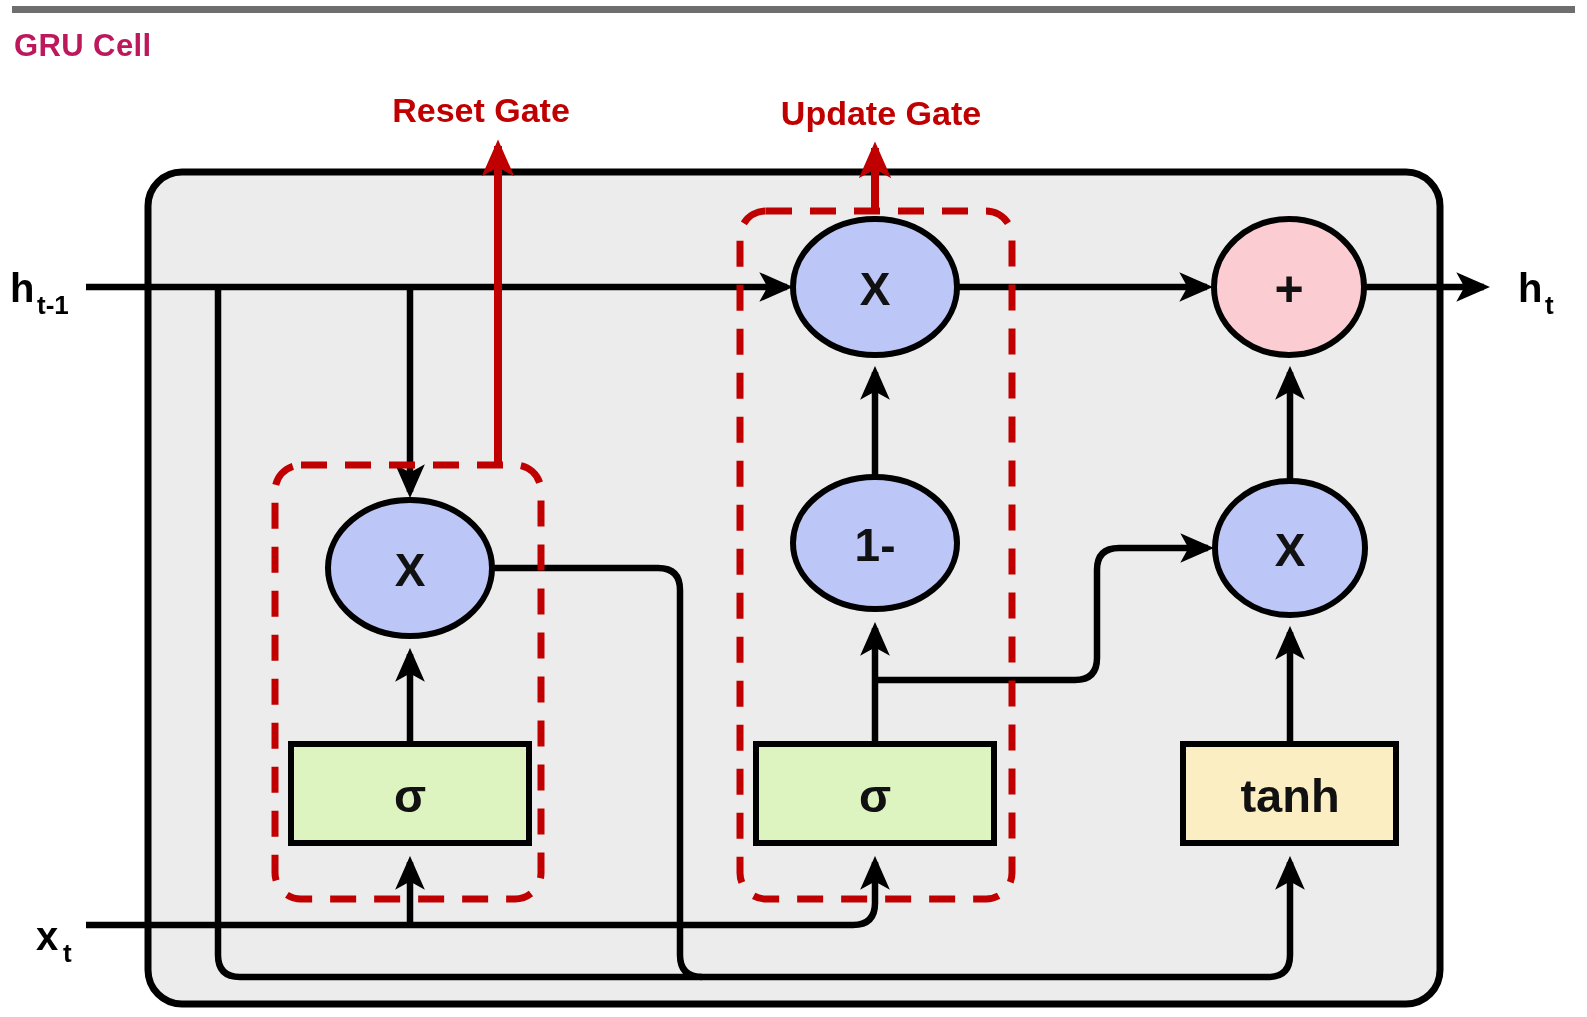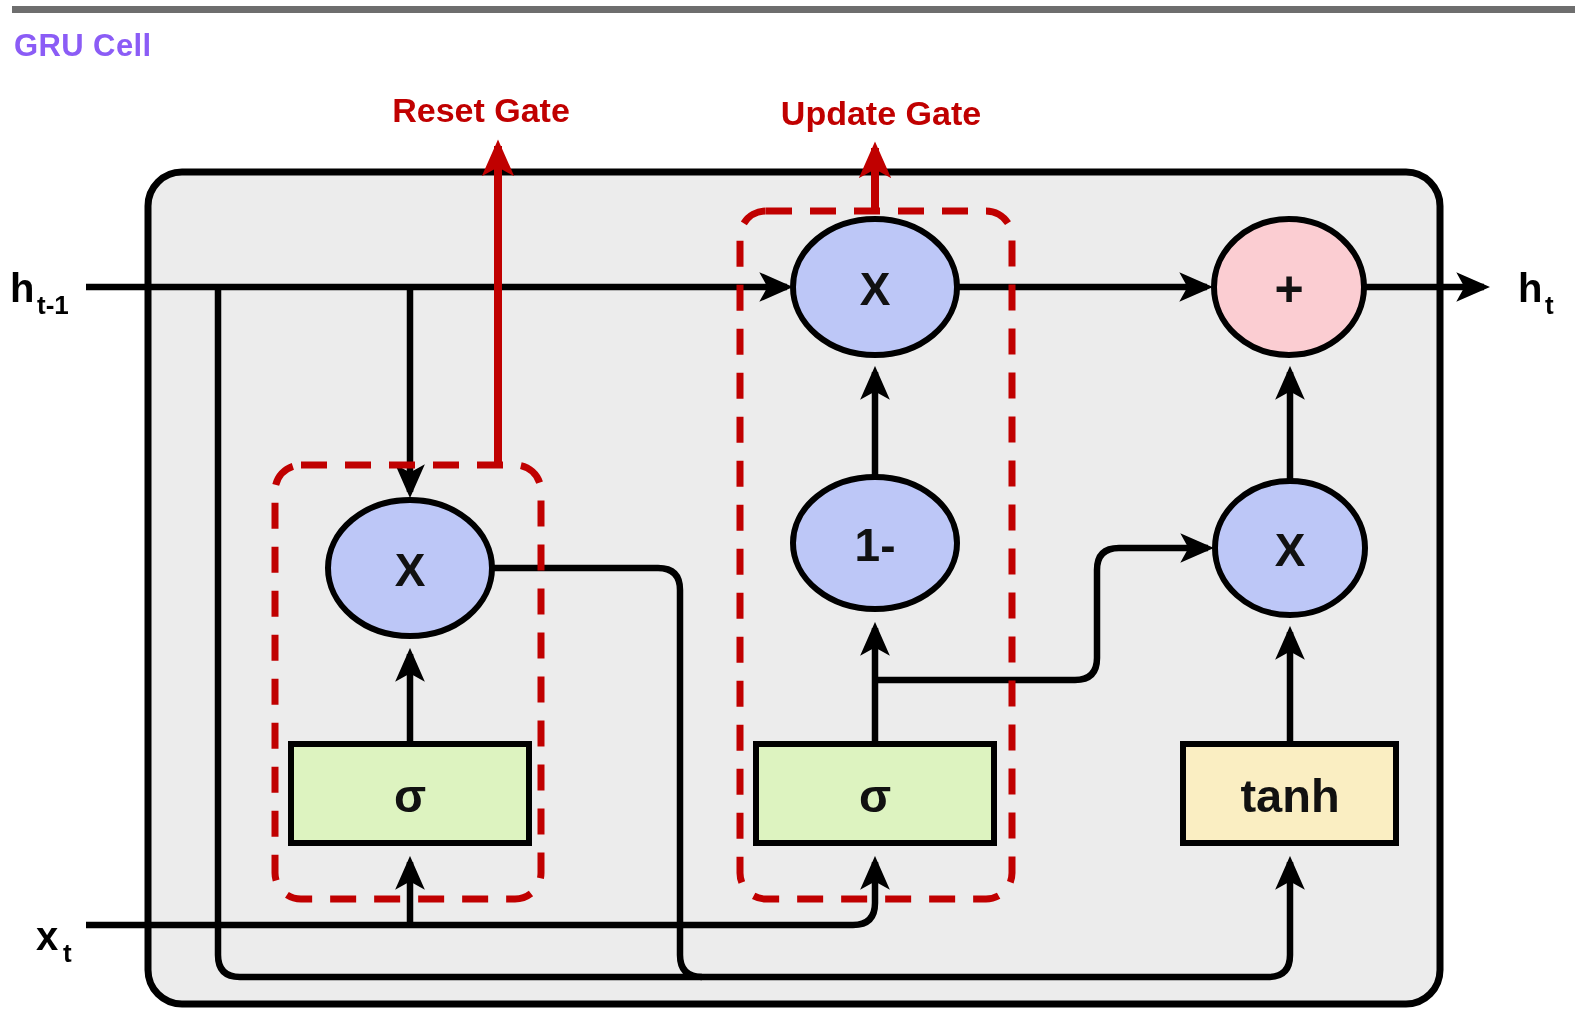--- a/index.html
+++ b/index.html
@@ -27,21 +27,21 @@
     width: 1563px;
     height: 7px;
     background: #6e6e6e;
   }
   .slide-title {
     position: absolute;
     left: 14px;
     top: 28px;
     font-size: 31px;
     font-weight: bold;
-    color: #8b5cf6;
+    color: #be185d;
     letter-spacing: 0.4px;
     font-family: "Liberation Sans", sans-serif;
   }
   svg#diagram {
     position: absolute;
     left: 0;
     top: 0;
   }
   .nodelabel {
     font-family: "Liberation Sans", sans-serif;

